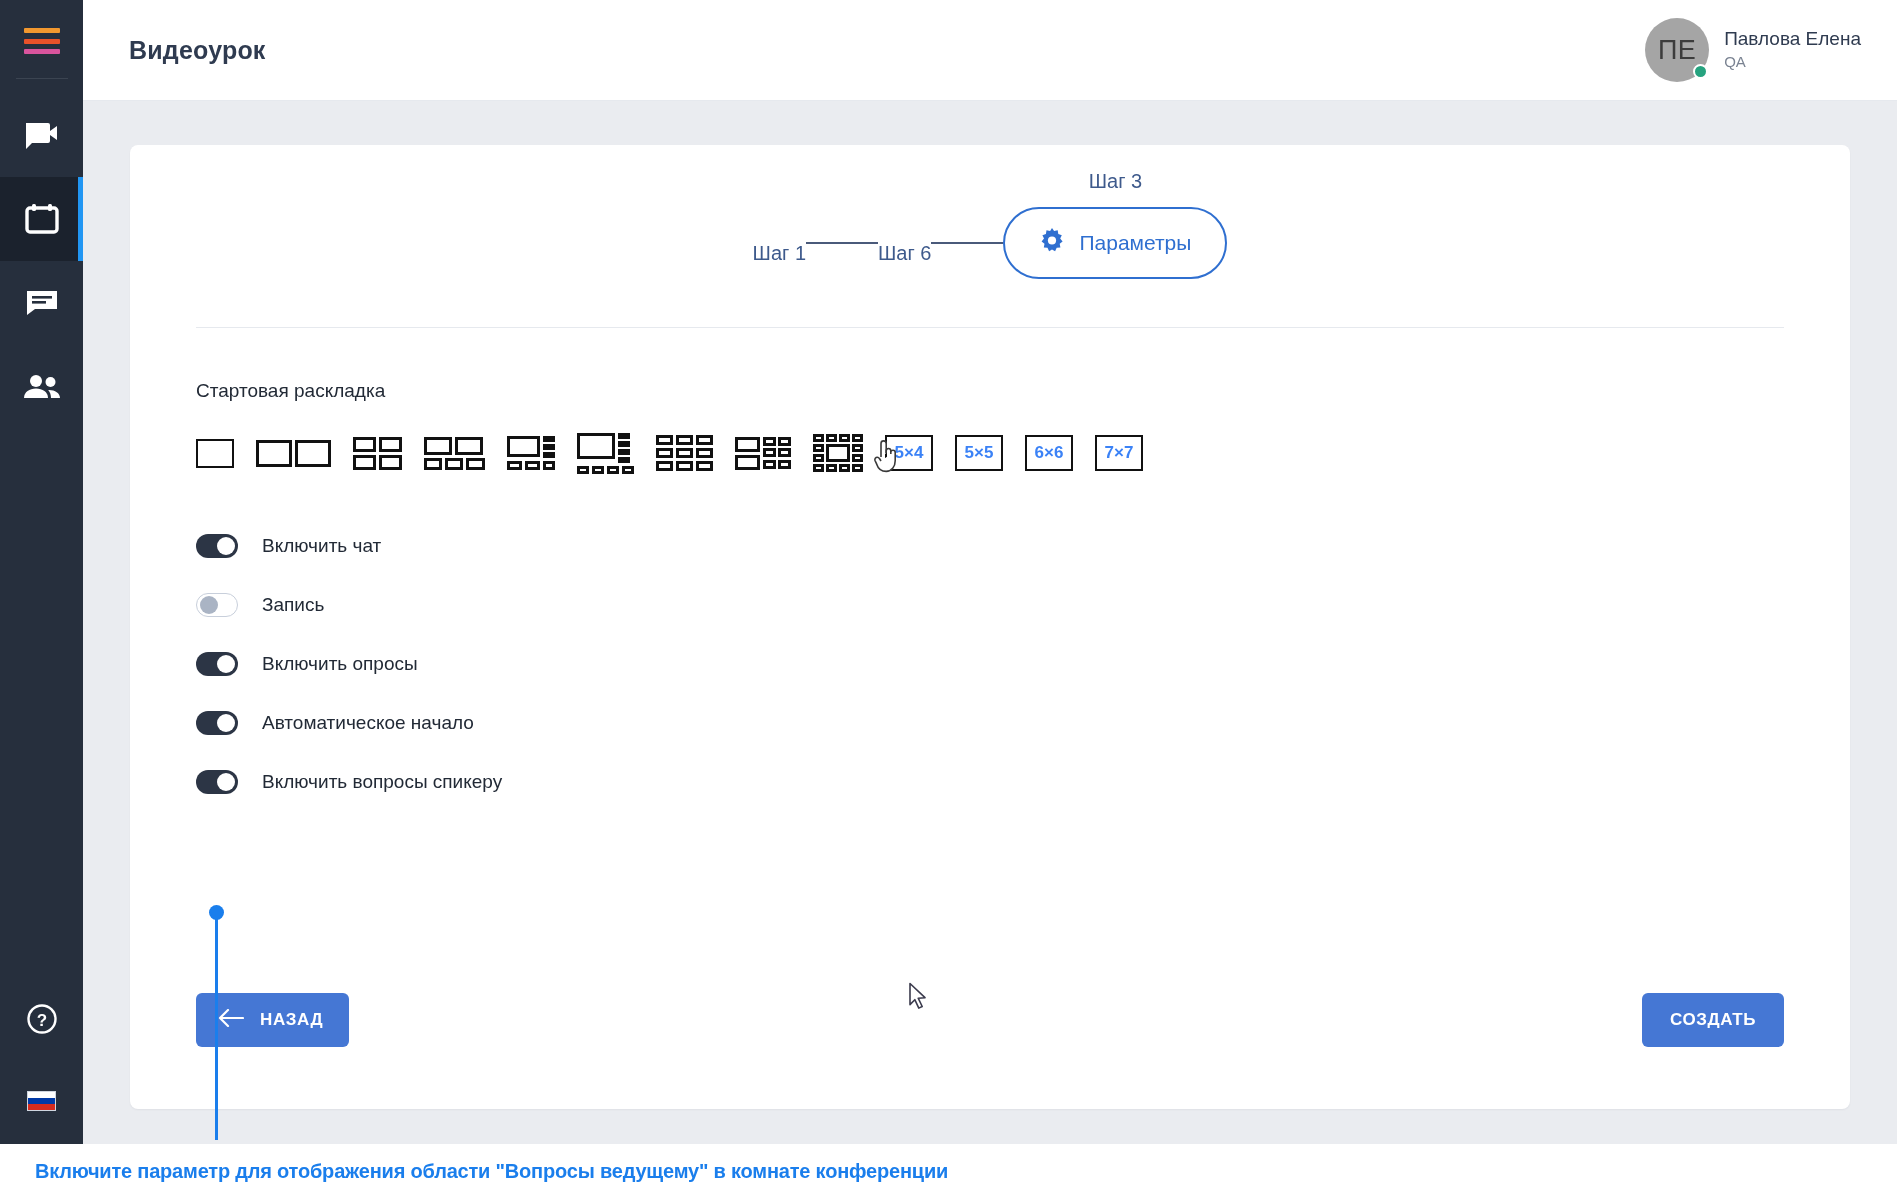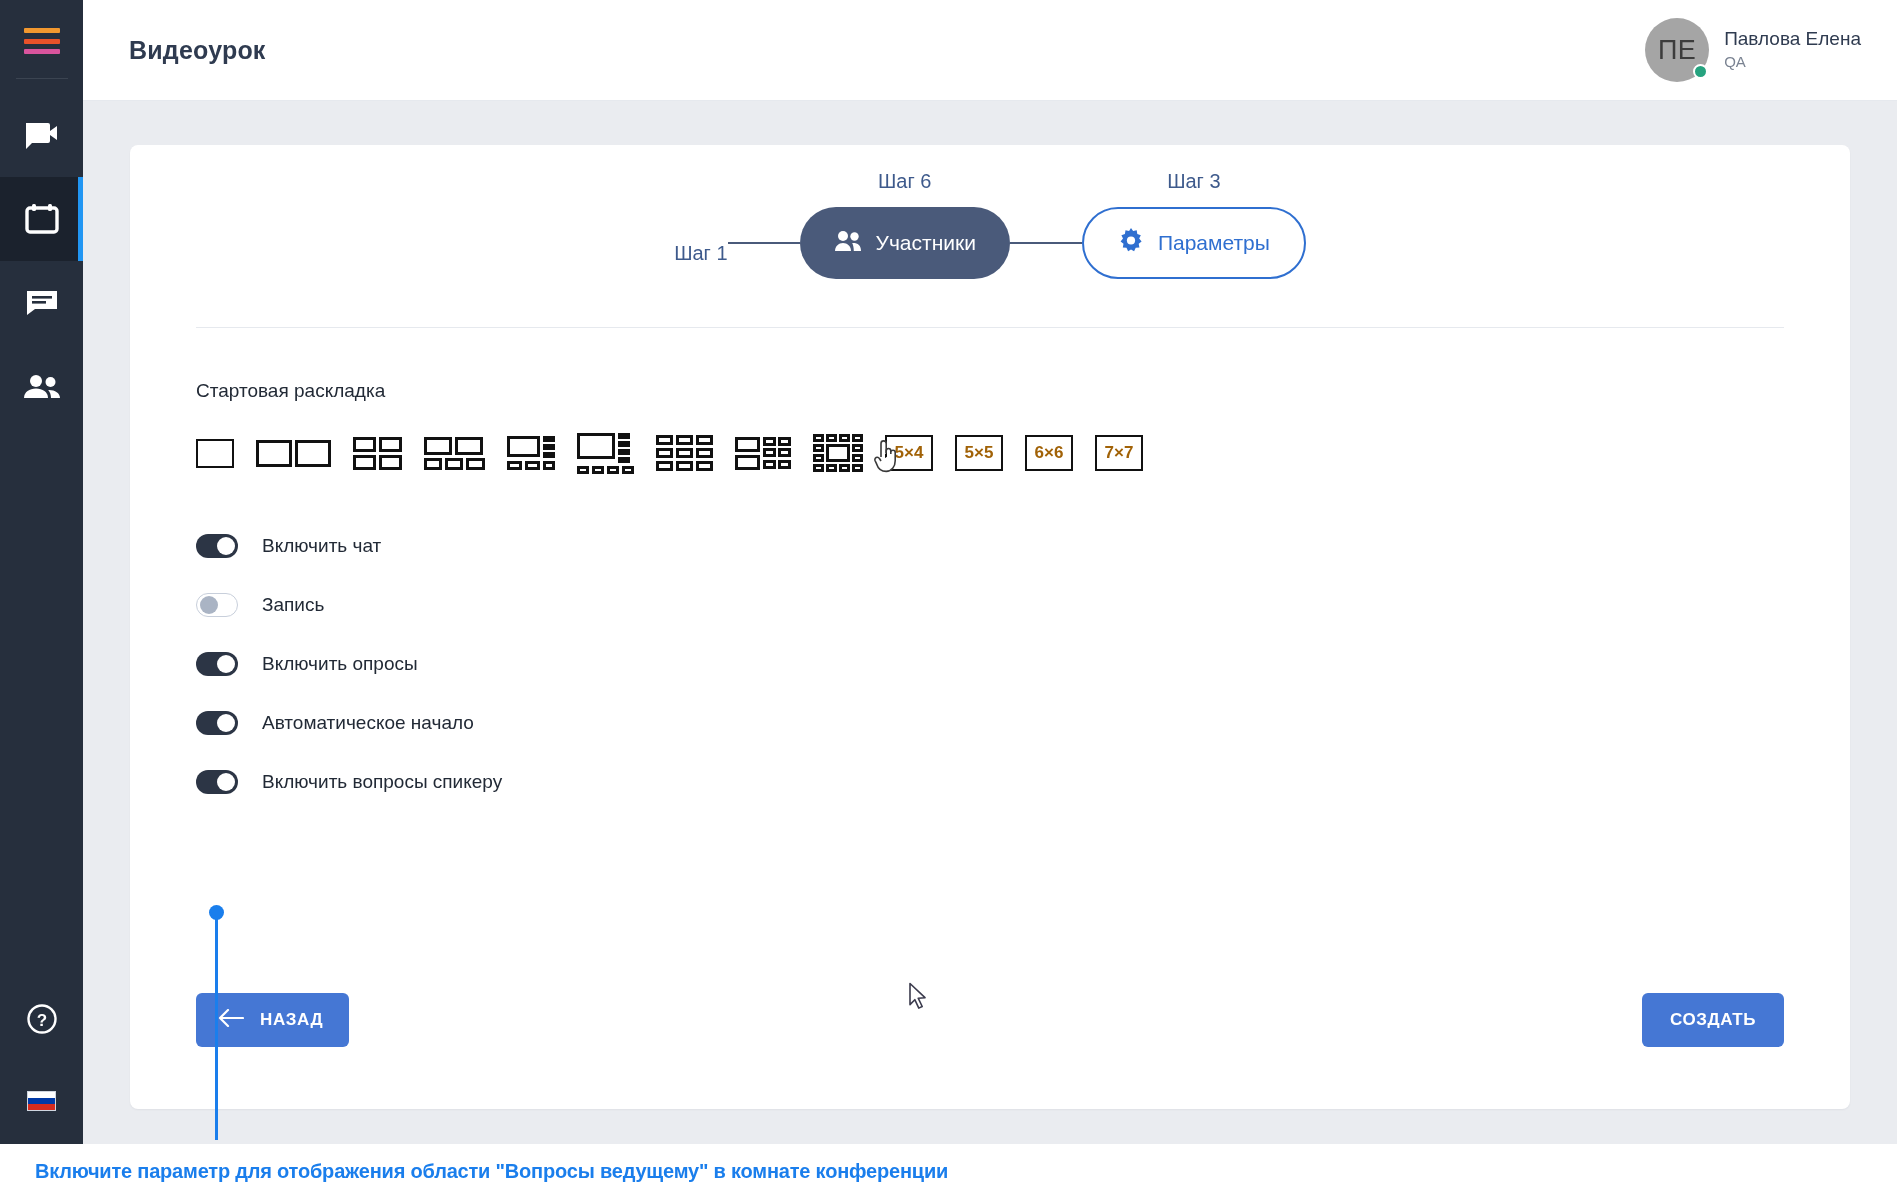--- a/index.html
+++ b/index.html
@@ -86,21 +86,21 @@
   
   .section { padding:0 0 0 66px; }
   .section-title { font-size:19px; color:#222a36; margin-top:52px; font-weight:400; }
   .layout-row { display:flex; align-items:flex-start; gap:22px; margin-top:28px; }
   .layout-item { cursor:pointer; display:flex; align-items:center; height:46px; }
   .box { border:3px solid #111111; background:#ffffff; }
   .box.thin { border-width:2px; }
   .lay { display:flex; align-items:center; }
   .nxn {
     width:48px; height:36px; border:2px solid #111111; display:flex; align-items:center;
-    justify-content:center; font-size:17px; font-weight:700; color:#a16207; background:#fff;
+    justify-content:center; font-size:17px; font-weight:700; color:#3b82f6; background:#fff;
   }
   .hand-cursor { position:absolute; pointer-events:none; }
 
   
   .toggle-list { margin-top:40px; }
   .toggle-row { display:flex; align-items:center; height:59px; cursor:pointer; }
   .switch { width:42px; height:24px; border-radius:12px; position:relative; flex:0 0 auto; }
   .switch.on { background:#2c3545; }
   .switch.off { background:#ffffff; border:1px solid #c8cfdb; }
   .knob { position:absolute; top:3px; width:18px; height:18px; border-radius:50%; }
@@ -222,31 +222,20 @@
         <div class="steps-inner">
 
           <div class="step">
             <div class="step-label">Шаг 1</div>
           </div>
 
           <div class="connector"></div>
 
           <div class="step">
             <div class="step-label">Шаг 6</div>
-            <div class="step-pill done">
-              <span>
-                <svg width="28" height="22" viewBox="0 0 28 22">
-                  <circle cx="9" cy="6" r="5" fill="#ffffff"></circle>
-                  <circle cx="20.5" cy="6.5" r="4.2" fill="#ffffff"></circle>
-                  <path fill="#ffffff" d="M1 21c0-5 3.8-8 8-8s8 3 8 8H1z"></path>
-                  <path fill="#ffffff" d="M19 13c5 0 8 2.6 8 8h-7.2c0-3-.5-5.6-1.6-8h.8z"></path>
-                </svg>
-              </span>
-              <span class="txt">Участники</span>
-            </div>
           </div>
 
           <div class="connector"></div>
 
           <div class="step">
             <div class="step-label">Шаг 3</div>
             <div class="step-pill current">
               <span>
                 <svg width="26" height="26" viewBox="0 0 26 26">
                   <path fill="#2f6fd0" d="M13 0l2.1 3.1 3.6-.9.6 3.7 3.5 1.3-1.6 3.4 2.4 2.9-2.9 2.3.7 3.7-3.7.3-1.6 3.4L13 21.6l-2.9 1.6-1.6-3.4-3.7-.3.7-3.7L2.6 13.5l2.4-2.9L3.4 7.2l3.5-1.3.6-3.7 3.6.9z"></path>

